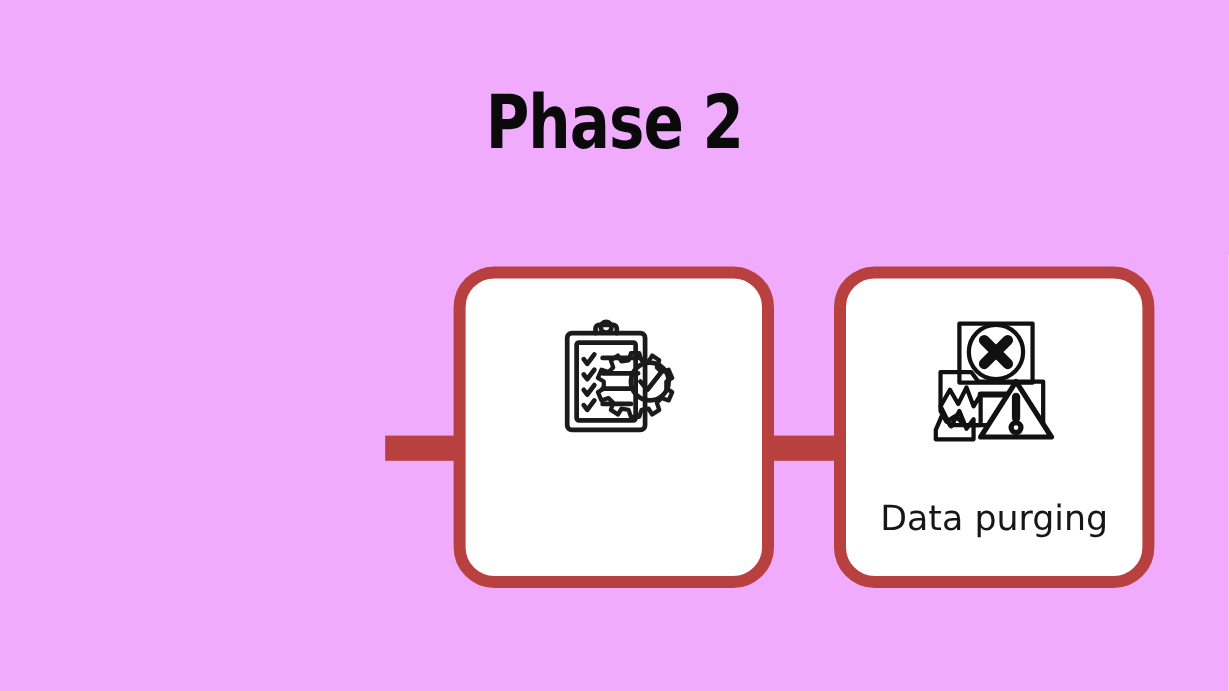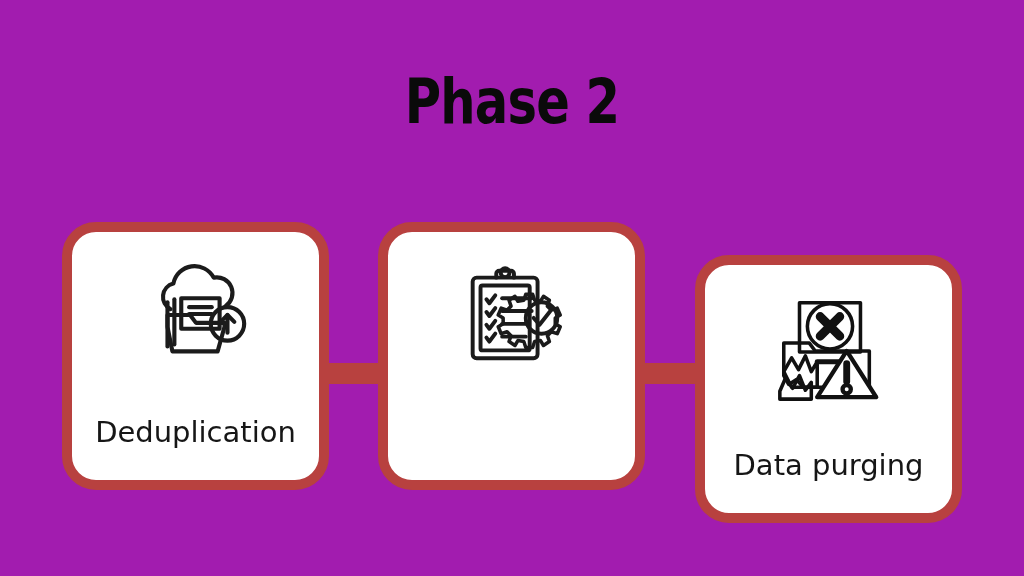--- a/index.html
+++ b/index.html
@@ -11,21 +11,21 @@
     height: 576px;
     background: #ffffff;
     font-family: "Liberation Sans", "DejaVu Sans", sans-serif;
     overflow: hidden;
   }
 
   #slide {
     position: relative;
     width: 1024px;
     height: 576px;
-    background: #a21caf;
+    background: #f0abfc;
   }
 
   
   #slide-title {
     position: absolute;
     left: 0;
     top: 66px;
     width: 1024px;
     text-align: center;
     font-family: "DejaVu Sans", sans-serif;
@@ -53,21 +53,21 @@
     top: 0;
     width: 267px;
     height: 268px;
     box-sizing: border-box;
     border: 10px solid #b8413f;
     border-radius: 34px;
     background: #ffffff;
   }
   .phase-card.pos-0 { left: 62px; }
   .phase-card.pos-1 { left: 378px; }
-  .phase-card.pos-2 { left: 695px; margin-top: 33px; }
+  .phase-card.pos-2 { left: 695px; }
 
   .card-icon {
     position: absolute;
     left: 0;
     top: 22px;
     width: 100%;
     height: 122px;
     display: flex;
     align-items: center;
     justify-content: center;
@@ -104,46 +104,20 @@
 </style>
 </head>
 <body>
 
 <div id="slide">
 
   <div id="slide-title">Phase 2</div>
 
   <div id="card-row">
 
-    <div class="phase-card pos-0">
-      <div class="card-icon">
-        <svg viewBox="0 0 120 120" fill="none" stroke="#1b1b1b" stroke-width="4.2" stroke-linecap="round" stroke-linejoin="round">
-
-          <path d="M34 54
-                   a14 14 0 0 1 3 -26
-                   a22 22 0 0 1 41 -6
-                   a16 16 0 0 1 12 29"></path>
-
-          <path d="M31 47 L31 92"></path>
-          <path d="M38 44 L38 90"></path>
-
-          <path d="M45 43 L84 43 L84 74 L45 74 Z"></path>
-          <path d="M53 52 L76 52"></path>
-          <path d="M53 59 L76 59"></path>
-
-          <path d="M31 60 L54 60 L60 68 L89 68 L89 72
-                   L82 97 L36 97 L31 72 Z"></path>
-
-          <circle cx="92" cy="69" r="17"></circle>
-          <path d="M92 78 L92 60"></path>
-          <path d="M85 67 L92 60 L99 67"></path>
-        </svg>
-      </div>
-      <div class="card-label">Deduplication</div>
-    </div>
 
     <div class="phase-card pos-1">
       <div class="card-icon">
         <svg viewBox="0 0 120 120" fill="none" stroke="#1b1b1b" stroke-width="4" stroke-linecap="round" stroke-linejoin="round">
 
           <rect x="20" y="22" width="66" height="82" rx="4"></rect>
 
           <rect x="28" y="30" width="50" height="66" rx="2"></rect>
 
           <path d="M44 22 L44 18 a3 3 0 0 1 3 -3 L59 15 a3 3 0 0 1 3 3 L62 22"></path>

